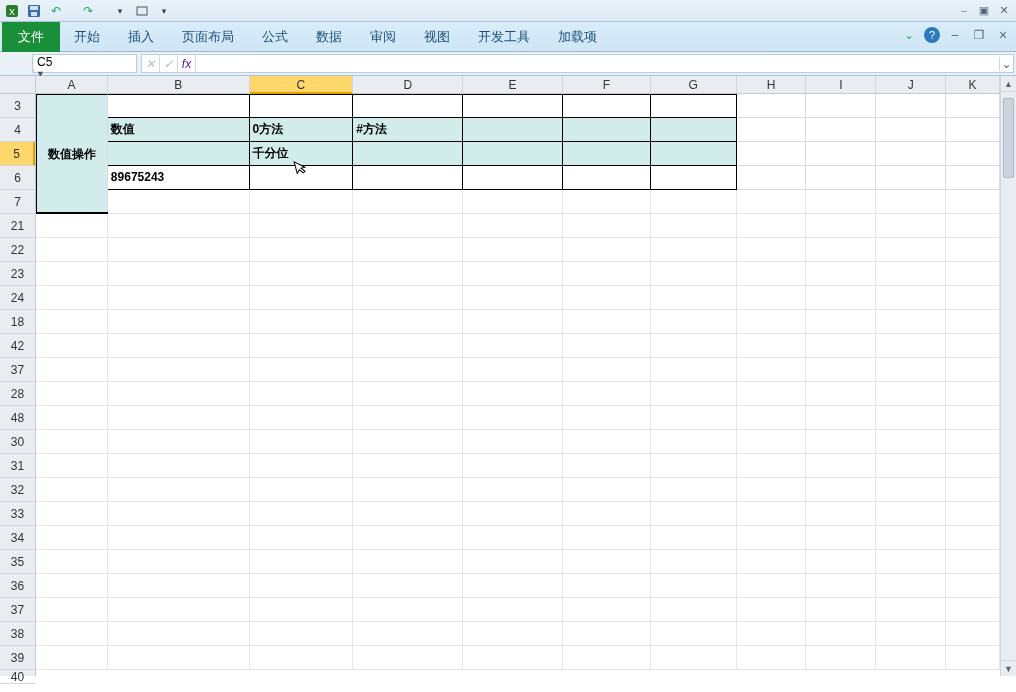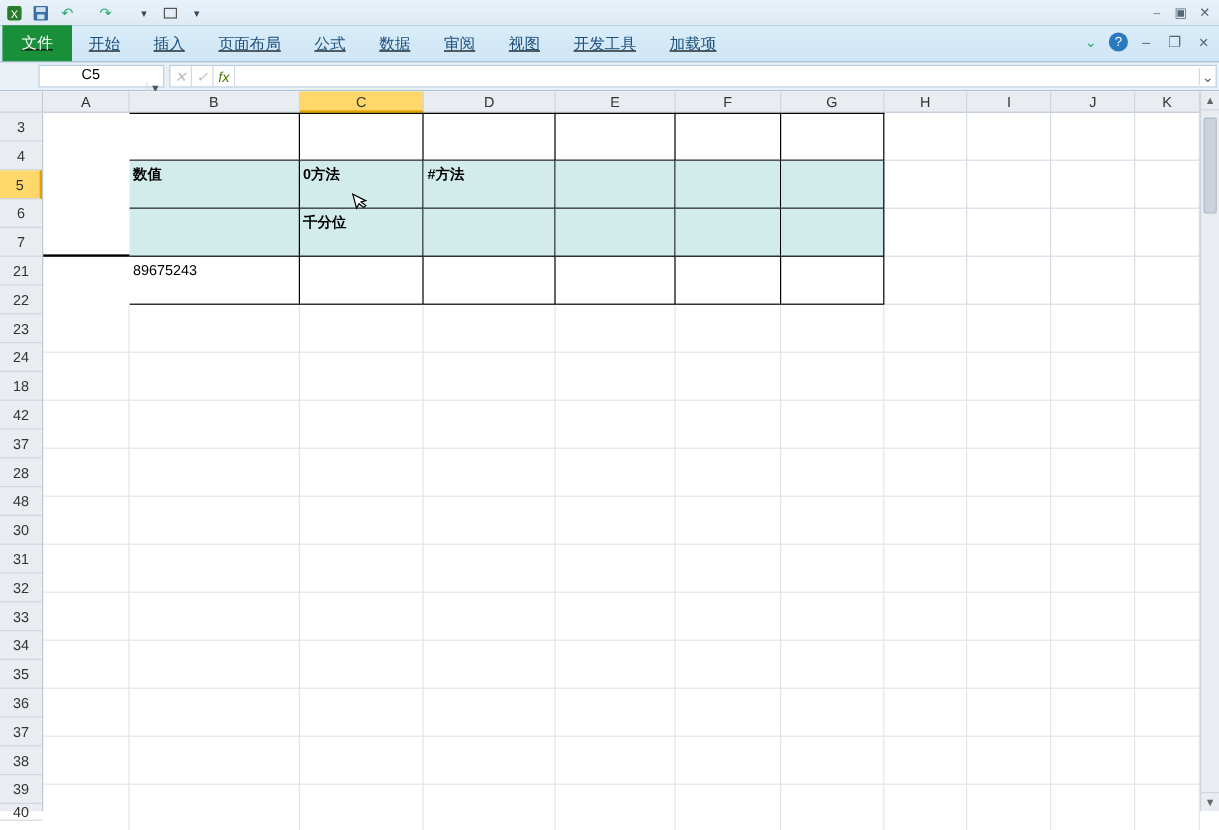--- a/index.html
+++ b/index.html
@@ -8,54 +8,54 @@
 
 .titlebar { height: 22px; background: linear-gradient(#e9f2f9,#dfeaf4); display: flex; align-items: center; border-bottom: 1px solid #a9c3dc; position: relative; }
 .qat { display: flex; align-items: center; gap: 4px; padding-left: 3px; }
 .qat .qbtn { width: 18px; height: 18px; display: flex; align-items: center; justify-content: center; color: #345; }
 .qat .qsep { width: 6px; }
 .title-text { position: absolute; left: 0; right: 0; text-align: center; font-size: 12px; color: #444; pointer-events: none; }
 .winctrl { margin-left: auto; display: flex; gap: 4px; padding-right: 4px; }
 .winctrl span { width: 16px; height: 14px; display: inline-flex; align-items: center; justify-content: center; color: #567; font-size: 11px; }
 
 
-.ribbon { height: 30px; background: linear-gradient(#d9ecf9,#cfe6f5); display: flex; align-items: flex-end; border-bottom: 1px solid #9ab7d1; position: relative; text-decoration: underline; }
+.ribbon { height: 30px; background: linear-gradient(#d9ecf9,#cfe6f5); display: flex; align-items: center; border-bottom: 1px solid #9ab7d1; position: relative; }
 .tab { padding: 6px 14px 5px; font-size: 13px; color: #1c4f7a; cursor: pointer; }
 .tab.file { background: #1a8f3a; color: #fff; padding: 6px 16px; margin-left: 2px; margin-bottom: 0; }
 .ribbon-right { position: absolute; right: 4px; top: 4px; display: flex; gap: 6px; align-items: center; }
 .ribbon-right .rbtn { width: 18px; height: 18px; display: flex; align-items: center; justify-content: center; color: #3a6; }
 .help-circle { width: 16px; height: 16px; border-radius: 50%; background: #2a7abf; color: #fff; font-size: 11px; display: flex; align-items: center; justify-content: center; }
 
 
 .formulabar { height: 24px; background: #e9f1f7; border-bottom: 1px solid #a9c3dc; display: flex; align-items: stretch; }
-.namebox { width: 105px; border: 1px solid #b7cde0; background: #fff; display: flex; align-items: flex-end; margin: 2px 2px 2px 32px; position: relative; flex-direction: column; }
+.namebox { width: 105px; border: 1px solid #b7cde0; background: #fff; display: flex; align-items: flex-start; margin: 2px 2px 2px 32px; position: relative; flex-direction: column; }
 .namebox input { border: none; width: 72px; padding: 0 4px; font-size: 12px; outline: none; background: transparent; }
 .namebox .dd { width: 14px; text-align: center; color: #555; font-size: 9px; border-left: 1px solid #cfd9e3; }
 .fx-zone { display: flex; align-items: center; margin: 2px; border: 1px solid #b7cde0; background: #fff; flex: 1; }
-.fx-btn { width: 18px; height: 100%; display: flex; align-items: center; justify-content: center; color: #4d7c0f; border-right: 1px solid #cfd9e3; font-style: italic; }
+.fx-btn { width: 18px; height: 100%; display: flex; align-items: center; justify-content: center; color: #4c1d95; border-right: 1px solid #cfd9e3; font-style: italic; }
 .fx-input { flex: 1; border: none; outline: none; padding: 0 4px; font-size: 12px; }
 .formulabar .expand { width: 14px; display:flex; align-items:center; justify-content:center; color:#666; border-left:1px solid #cfd9e3; }
 
 
 .gridwrap { position: relative; height: calc(692px - 22px - 30px - 24px); overflow: hidden; background:#fff; }
 .corner { position: absolute; left: 0; top: 0; width: 36px; height: 18px; background: #e9edf1; border-right: 1px solid #bfcad5; border-bottom: 1px solid #bfcad5; }
 .colheads { position: absolute; left: 36px; top: 0; right: 16px; height: 18px; display: flex; background: #e9edf1; border-bottom: 1px solid #bfcad5; }
 .colheads .ch { border-right: 1px solid #cfd6de; text-align: center; font-size: 12px; color: #333; line-height: 18px; }
 .colheads .ch.sel { background: #ffd76b; border-bottom: 2px solid #e0a000; height: 18px; }
 .rowheads { position: absolute; left: 0; top: 18px; width: 36px; bottom: 16px; background: #e9edf1; border-right: 1px solid #bfcad5; }
 .rowheads .rh { border-bottom: 1px solid #cfd6de; text-align: center; font-size: 12px; color: #333; height: 24px; line-height: 24px; }
 .rowheads .rh.sel { background: #ffd76b; border-right: 2px solid #e0a000; }
 .cells { position: absolute; left: 36px; top: 18px; right: 16px; bottom: 16px; }
 
 
 .cA { width: 72px; } .cB { width: 142px; } .cC { width: 104px; } .cD { width: 110px; }
 .cE { width: 100px; } .cF { width: 88px; } .cG { width: 86px; } .cH { width: 70px; }
 .cI { width: 70px; } .cJ { width: 70px; } .cK { width: 54px; }
 
-.row { display: flex; height: 40px; }
+.row { display: flex; height: 24px; }
 .cell { border-right: 1px solid #d6dce3; border-bottom: 1px solid #d6dce3; font-size: 12px; color: #000; padding: 0 3px; line-height: 23px; overflow: hidden; white-space: nowrap; }
 .row .cell:first-child { }
 .faint .cell { border-color: #e2e6eb; }
 
 
 .bl { border-left: 1.5px solid #000 !important; }
 .br { border-right: 1.5px solid #000 !important; }
 .bt { border-top: 1.5px solid #000 !important; }
 .bb { border-bottom: 1.5px solid #000 !important; }
 .tcell { border-right: 1px solid #000; border-bottom: 1px solid #000; }
@@ -190,20 +190,21 @@
     <div class="rh">36</div>
     <div class="rh">37</div>
     <div class="rh">38</div>
     <div class="rh">39</div>
     <div class="rh" style="height:14px;line-height:14px;">40</div>
   </div>
 
   <div class="cells">
 
     <div class="row">
+      <div class="cell cA mergedA bl bt" style="height:120px;position:absolute;left:0;top:0;width:72px;z-index:1;">数值操作</div>
       <div class="cell cA" style="visibility:hidden;"></div>
       <div class="cell cB tcell bt"></div>
       <div class="cell cC tcell bt"></div>
       <div class="cell cD tcell bt"></div>
       <div class="cell cE tcell bt"></div>
       <div class="cell cF tcell bt"></div>
       <div class="cell cG tcell bt br"></div>
       <div class="cell cH"></div>
       <div class="cell cI"></div>
       <div class="cell cJ"></div>
@@ -234,21 +235,21 @@
       <div class="cell cF tcell hdrfill"></div>
       <div class="cell cG tcell hdrfill br"></div>
       <div class="cell cH"></div>
       <div class="cell cI"></div>
       <div class="cell cJ"></div>
       <div class="cell cK"></div>
     </div>
 
     <div class="row">
       <div class="cell cA bl bb" style="visibility:hidden;"></div>
-      <div class="cell cB tcell bb" style="font-weight:normal;">89675243</div>
+      <div class="cell cB tcell bb" style="font-weight:bold;">89675243</div>
       <div class="cell cC tcell bb"></div>
       <div class="cell cD tcell bb"></div>
       <div class="cell cE tcell bb"></div>
       <div class="cell cF tcell bb"></div>
       <div class="cell cG tcell bb br"></div>
       <div class="cell cH"></div>
       <div class="cell cI"></div>
       <div class="cell cJ"></div>
       <div class="cell cK"></div>
     </div>

